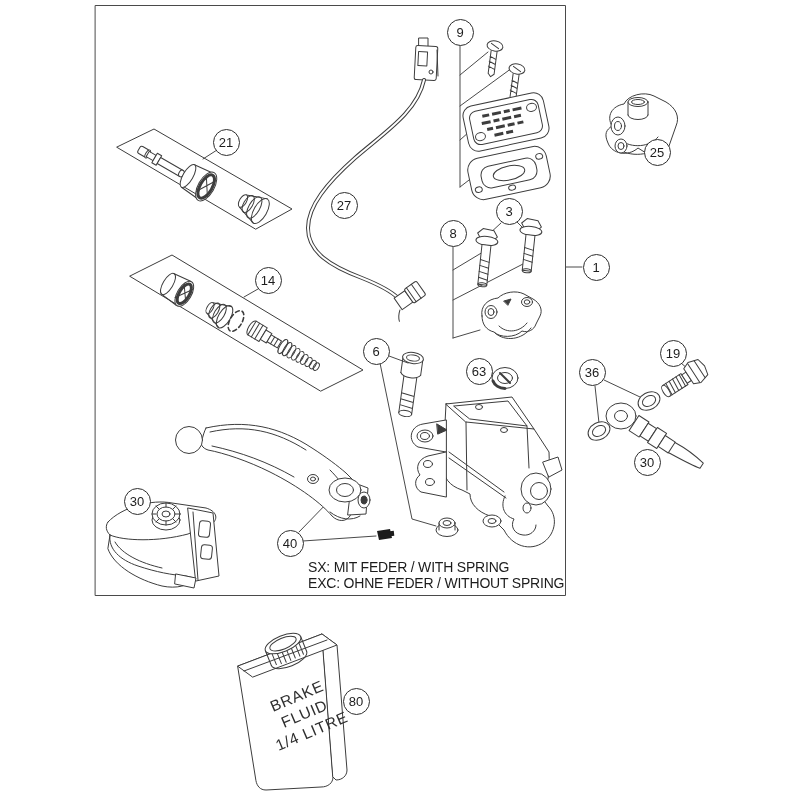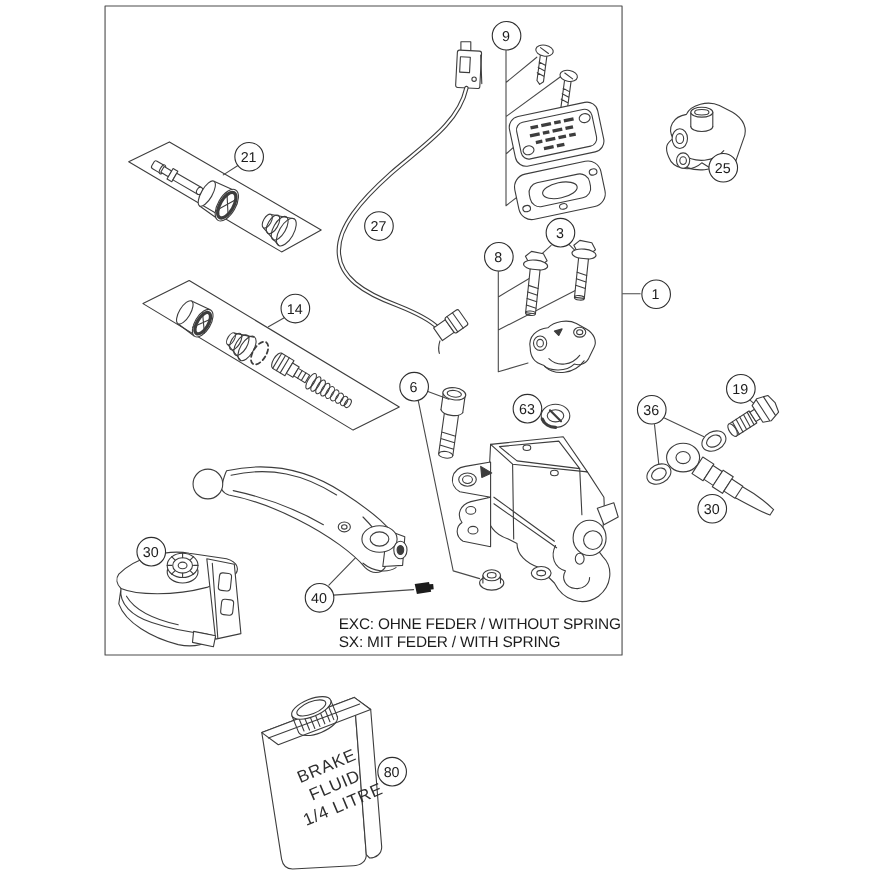--- a/index.html
+++ b/index.html
@@ -375,17 +375,17 @@
       <span>30</span>
     </div>
   <div class="balloon" style="left:276.5px;top:529.5px">
       <span>40</span>
     </div>
   <div class="balloon" style="left:342.5px;top:687.5px">
       <span>80</span>
     </div>
 
   <div class="note">
+    <div>SX: MIT FEDER / WITH SPRING</div>
     <div>EXC: OHNE FEDER / WITHOUT SPRING</div>
-    <div>SX: MIT FEDER / WITH SPRING</div>
   </div>
 
 </div>
 
 </body></html>

